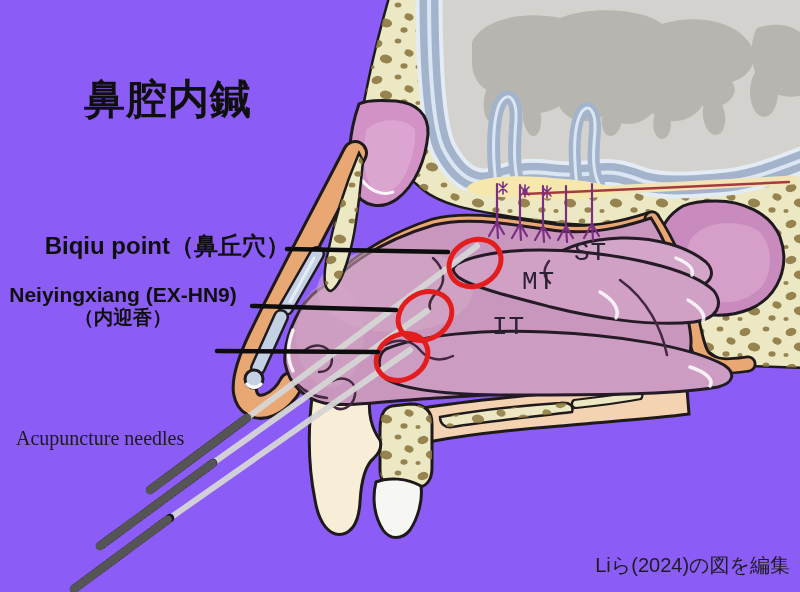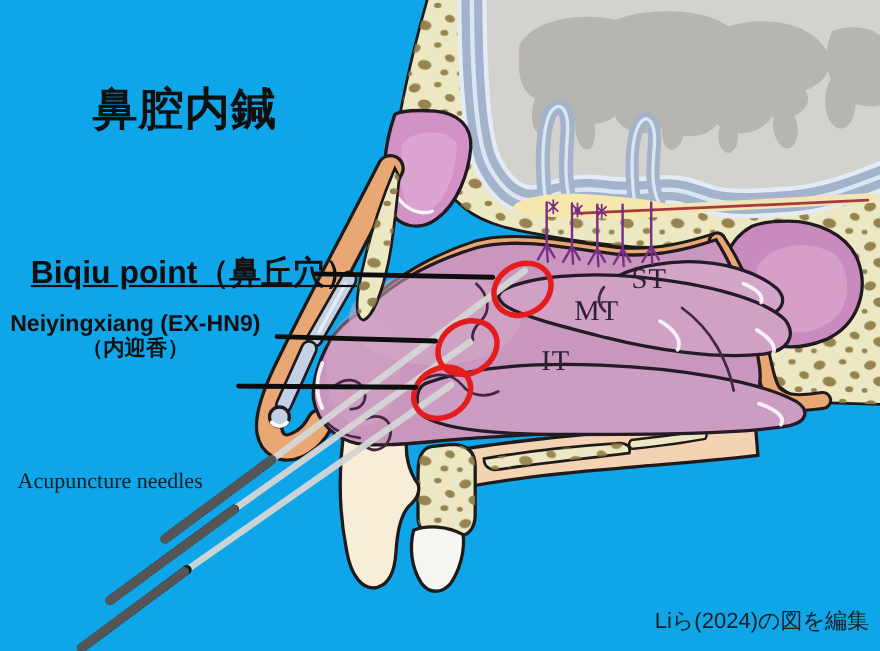--- a/index.html
+++ b/index.html
@@ -1,28 +1,28 @@
 <!DOCTYPE html>
 <html><head>
 <meta charset="utf-8">
 <style>
   html,body{margin:0;padding:0;background:#ffffff;}
-  #stage{position:relative;width:800px;height:592px;background:#0ea5e9;overflow:hidden;
+  #stage{position:relative;width:800px;height:592px;background:#8b5cf6;overflow:hidden;
          font-family:"Liberation Sans",sans-serif;}
   #art{position:absolute;left:0;top:0;width:800px;height:592px;}
   .txt{position:absolute;color:#0f0f0f;white-space:nowrap;line-height:1.06;}
   .title{left:84px;top:78px;font-size:41px;font-weight:800;letter-spacing:1px;}
-  .biqiu{left:28px;top:233px;width:262px;text-align:right;font-size:29px;font-weight:700;text-decoration:underline;}
+  .biqiu{left:28px;top:233px;width:262px;text-align:right;font-size:24px;font-weight:700;}
   .neiying{left:0px;top:284px;width:246px;text-align:center;font-weight:700;}
   .neiying .l1{font-size:21px;}
   .neiying .l2{font-size:19.5px;margin-top:1px;}
   .xiabijia{left:8px;top:340px;width:206px;text-align:right;font-size:22px;font-weight:700;}
   .acup{left:16px;top:428px;font-size:20px;font-family:"Liberation Serif",serif;color:#1b1b1b;}
   .attrib{left:480px;top:555px;width:310px;text-align:right;font-size:20px;color:#1d1d1d;}
-  .turb{font-family:Liberation Serif, serif;font-size:26px;color:#2a2132;letter-spacing:1px;}
+  .turb{font-family:Liberation Mono, monospace;font-size:26px;color:#2a2132;letter-spacing:1px;}
   .st{left:574px;top:240px;} .mt{left:522px;top:269px;} .it{left:492px;top:314px;}
 </style>
 </head>
 <body>
 
 <div id="stage">
 
 <svg id="art" viewBox="0 0 800 592" xmlns="http://www.w3.org/2000/svg">
   <defs>
     <pattern id="spots" width="46" height="36" patternUnits="userSpaceOnUse">

